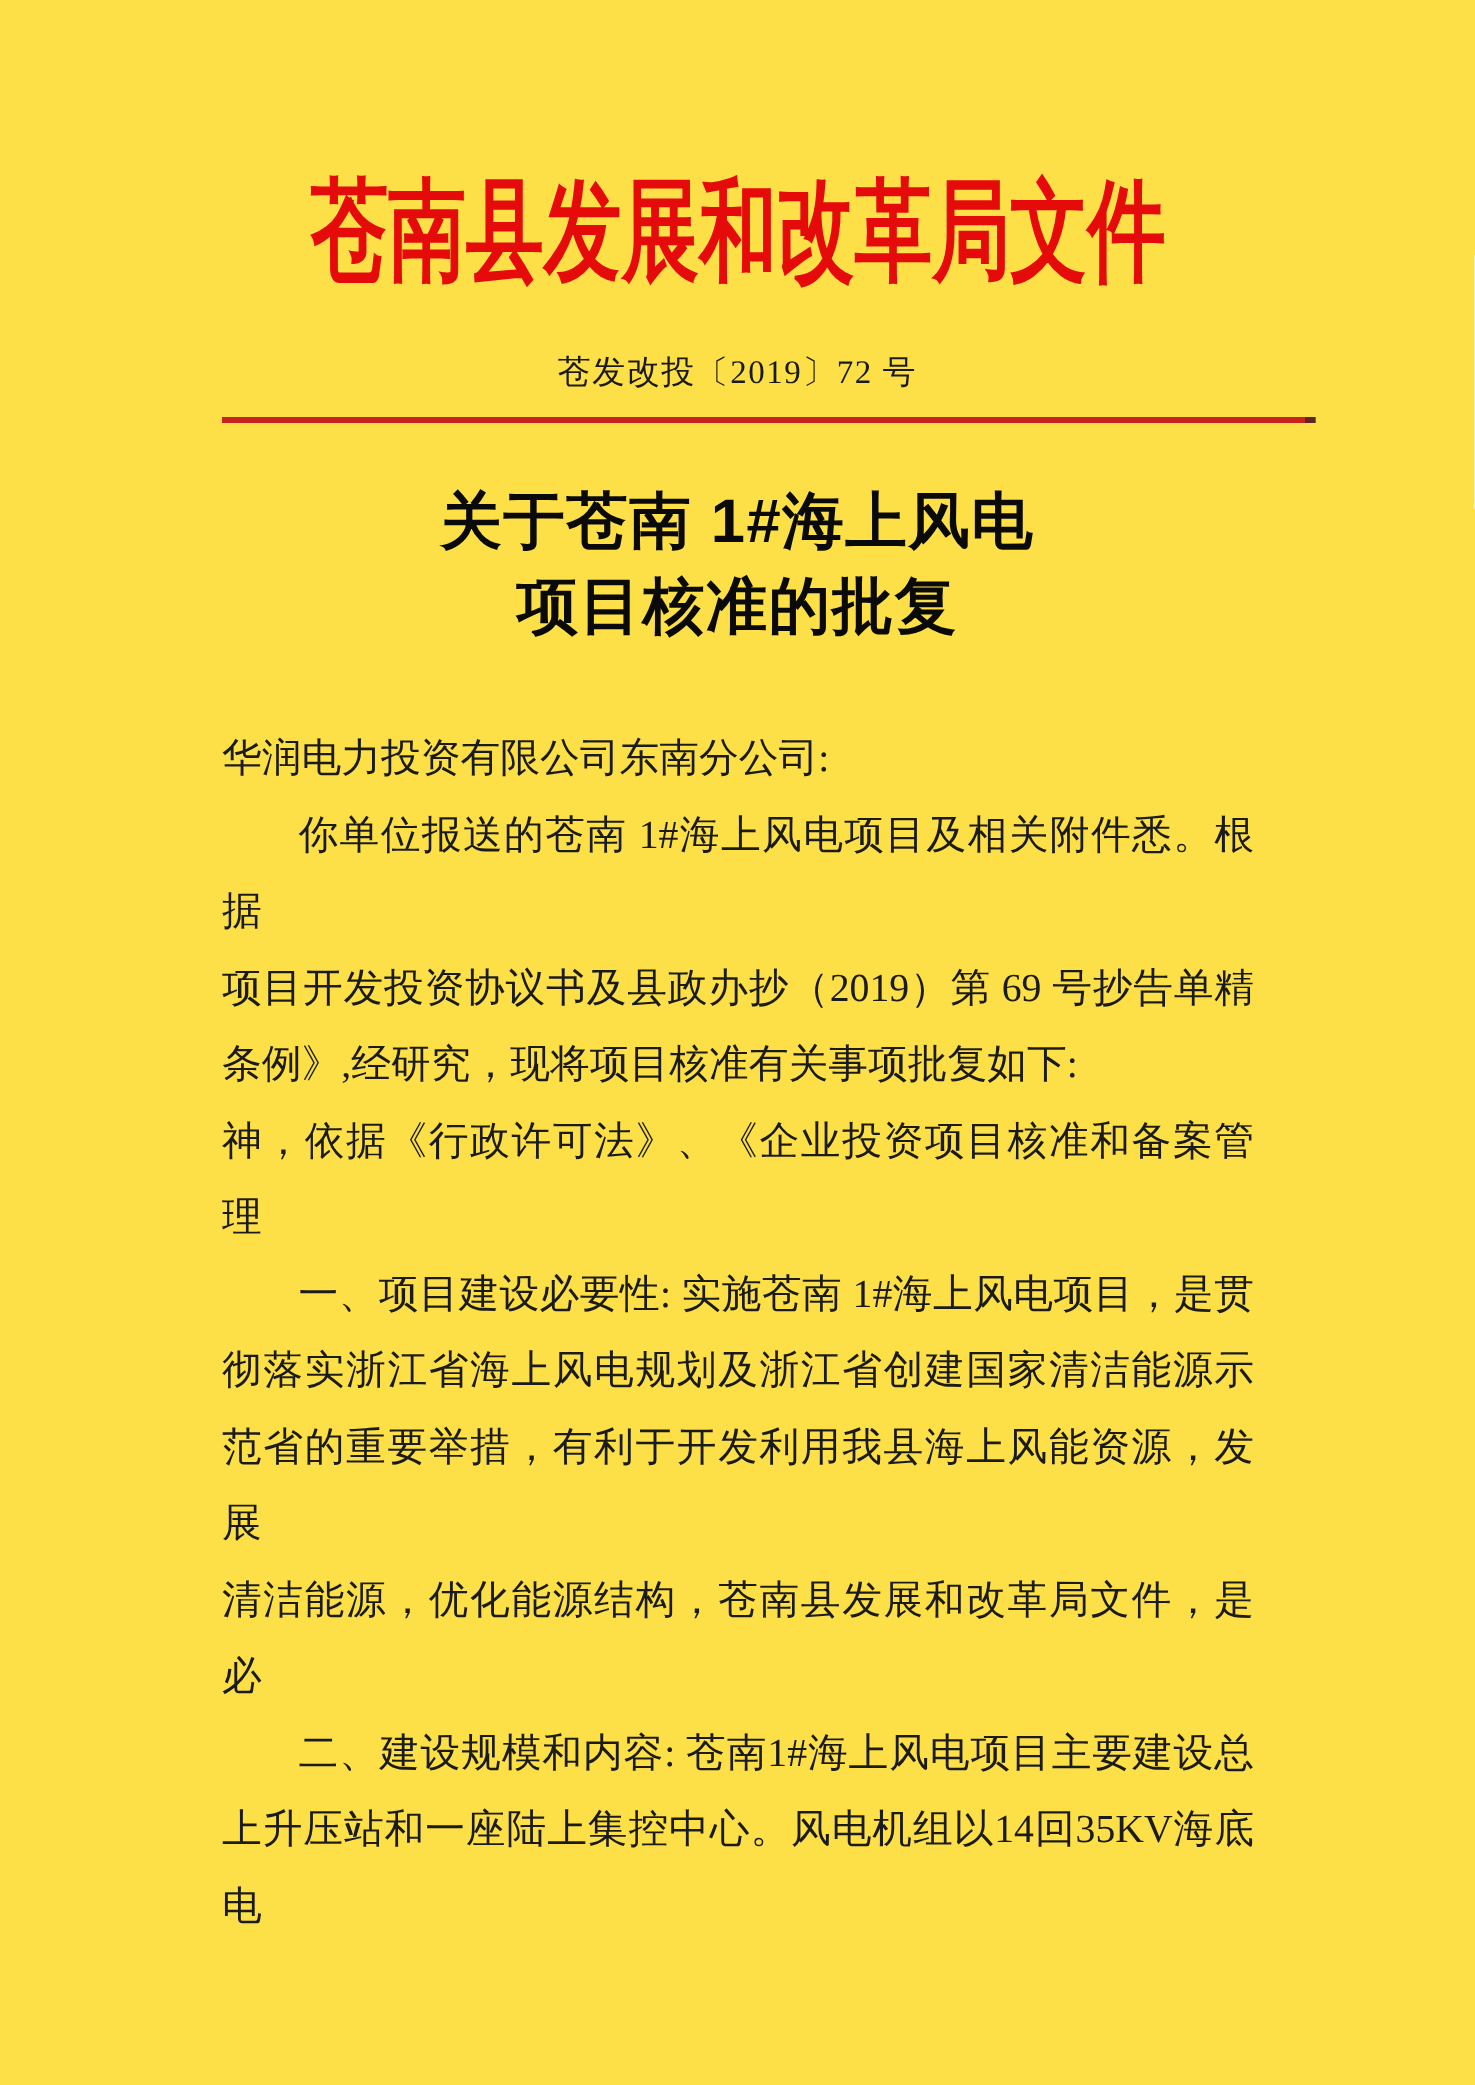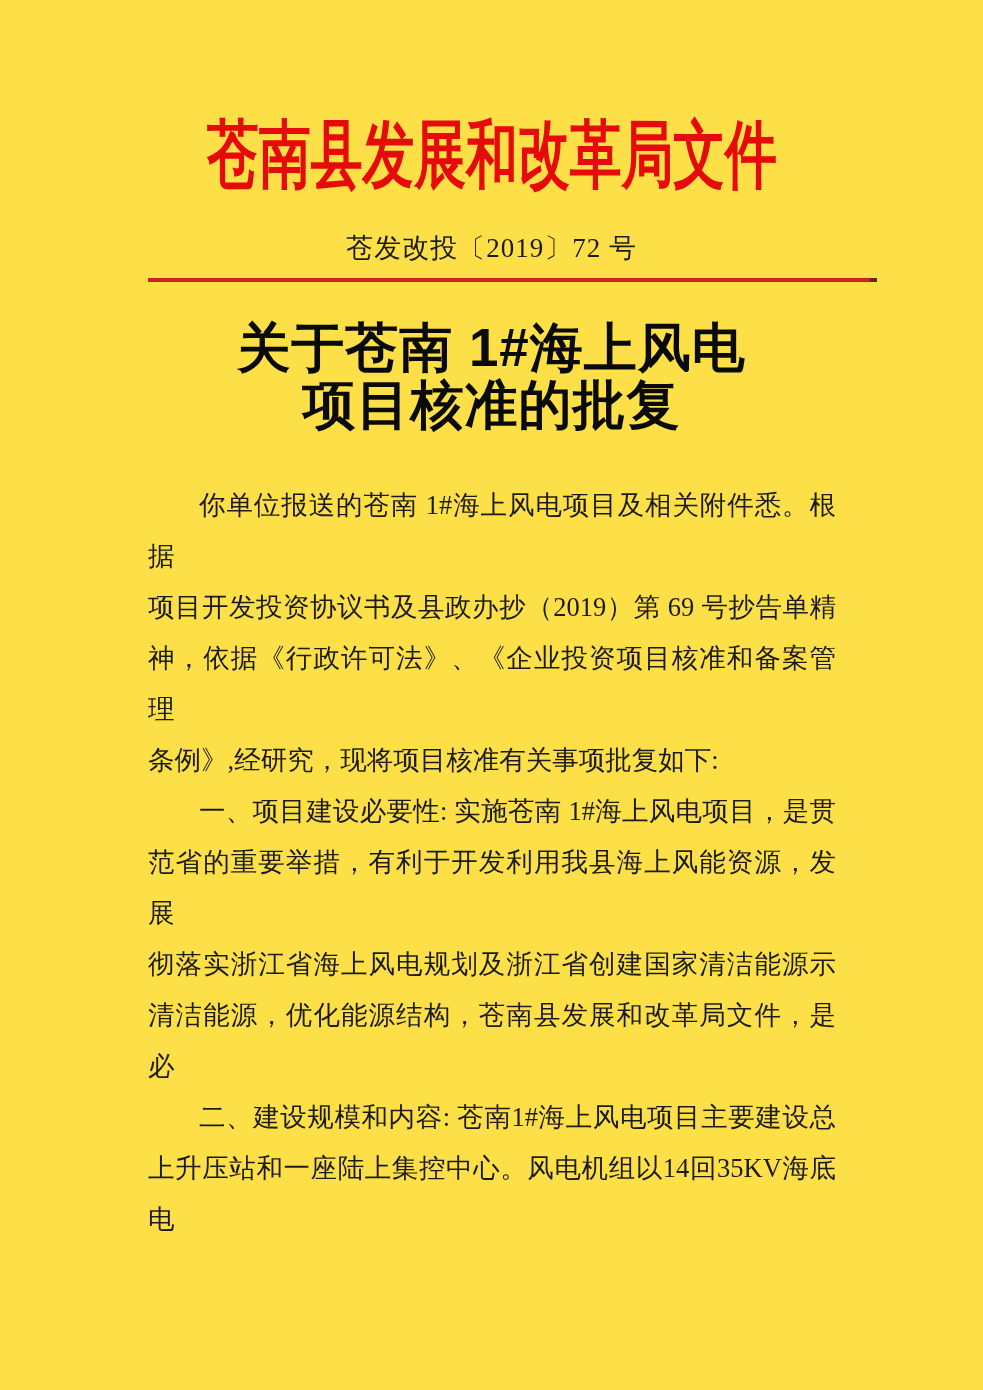--- a/index.html
+++ b/index.html
@@ -33,21 +33,21 @@
     letter-spacing: 0;
   }
 
   
   .doc-number {
     position: absolute;
     top: 231px;
     left: 0;
     width: 100%;
     text-align: center;
-    font-size: 27px;
+    font-size: 22px;
     line-height: 34px;
     letter-spacing: 1px;
     color: #1a1a1a;
   }
 
   
   .red-rule {
     position: absolute;
     left: 148px;
     top: 278px;
@@ -66,21 +66,21 @@
 
   
   .doc-title {
     position: absolute;
     top: 319px;
     left: 0;
     width: 100%;
     text-align: center;
     font-family: "Liberation Sans", "DejaVu Sans", sans-serif;
     font-weight: 800;
-    font-size: 53px;
+    font-size: 41px;
     line-height: 57px;
     color: #0a0a0a;
     letter-spacing: 1px;
   }
 
   
   .body-text {
     position: absolute;
     left: 148px;
     top: 480px;
@@ -113,26 +113,27 @@
   <div class="red-rule">
     <span class="cap"></span>
   </div>
 
   <div class="doc-title">
     <div>关于苍南 1#海上风电</div>
     <div>项目核准的批复</div>
   </div>
 
   <div class="body-text">
+    <div class="bline">华润电力投资有限公司东南分公司:</div>
     <div class="bline j ind">你单位报送的苍南 1#海上风电项目及相关附件悉。根据</div>
     <div class="bline j">项目开发投资协议书及县政办抄（2019）第 69 号抄告单精</div>
+    <div class="bline">条例》,经研究，现将项目核准有关事项批复如下:</div>
     <div class="bline j">神，依据《行政许可法》、《企业投资项目核准和备案管理</div>
-    <div class="bline">条例》,经研究，现将项目核准有关事项批复如下:</div>
     <div class="bline j ind">一、项目建设必要性: 实施苍南 1#海上风电项目，是贯</div>
+    <div class="bline j">彻落实浙江省海上风电规划及浙江省创建国家清洁能源示</div>
     <div class="bline j">范省的重要举措，有利于开发利用我县海上风能资源，发展</div>
-    <div class="bline j">彻落实浙江省海上风电规划及浙江省创建国家清洁能源示</div>
     <div class="bline j">清洁能源，优化能源结构，苍南县发展和改革局文件，是必</div>
     <div class="bline j ind">二、建设规模和内容: 苍南1#海上风电项目主要建设总</div>
     <div class="bline j">上升压站和一座陆上集控中心。风电机组以14回35KV海底电</div>
 
   </div>
 
 </div>
 
 </body></html>

